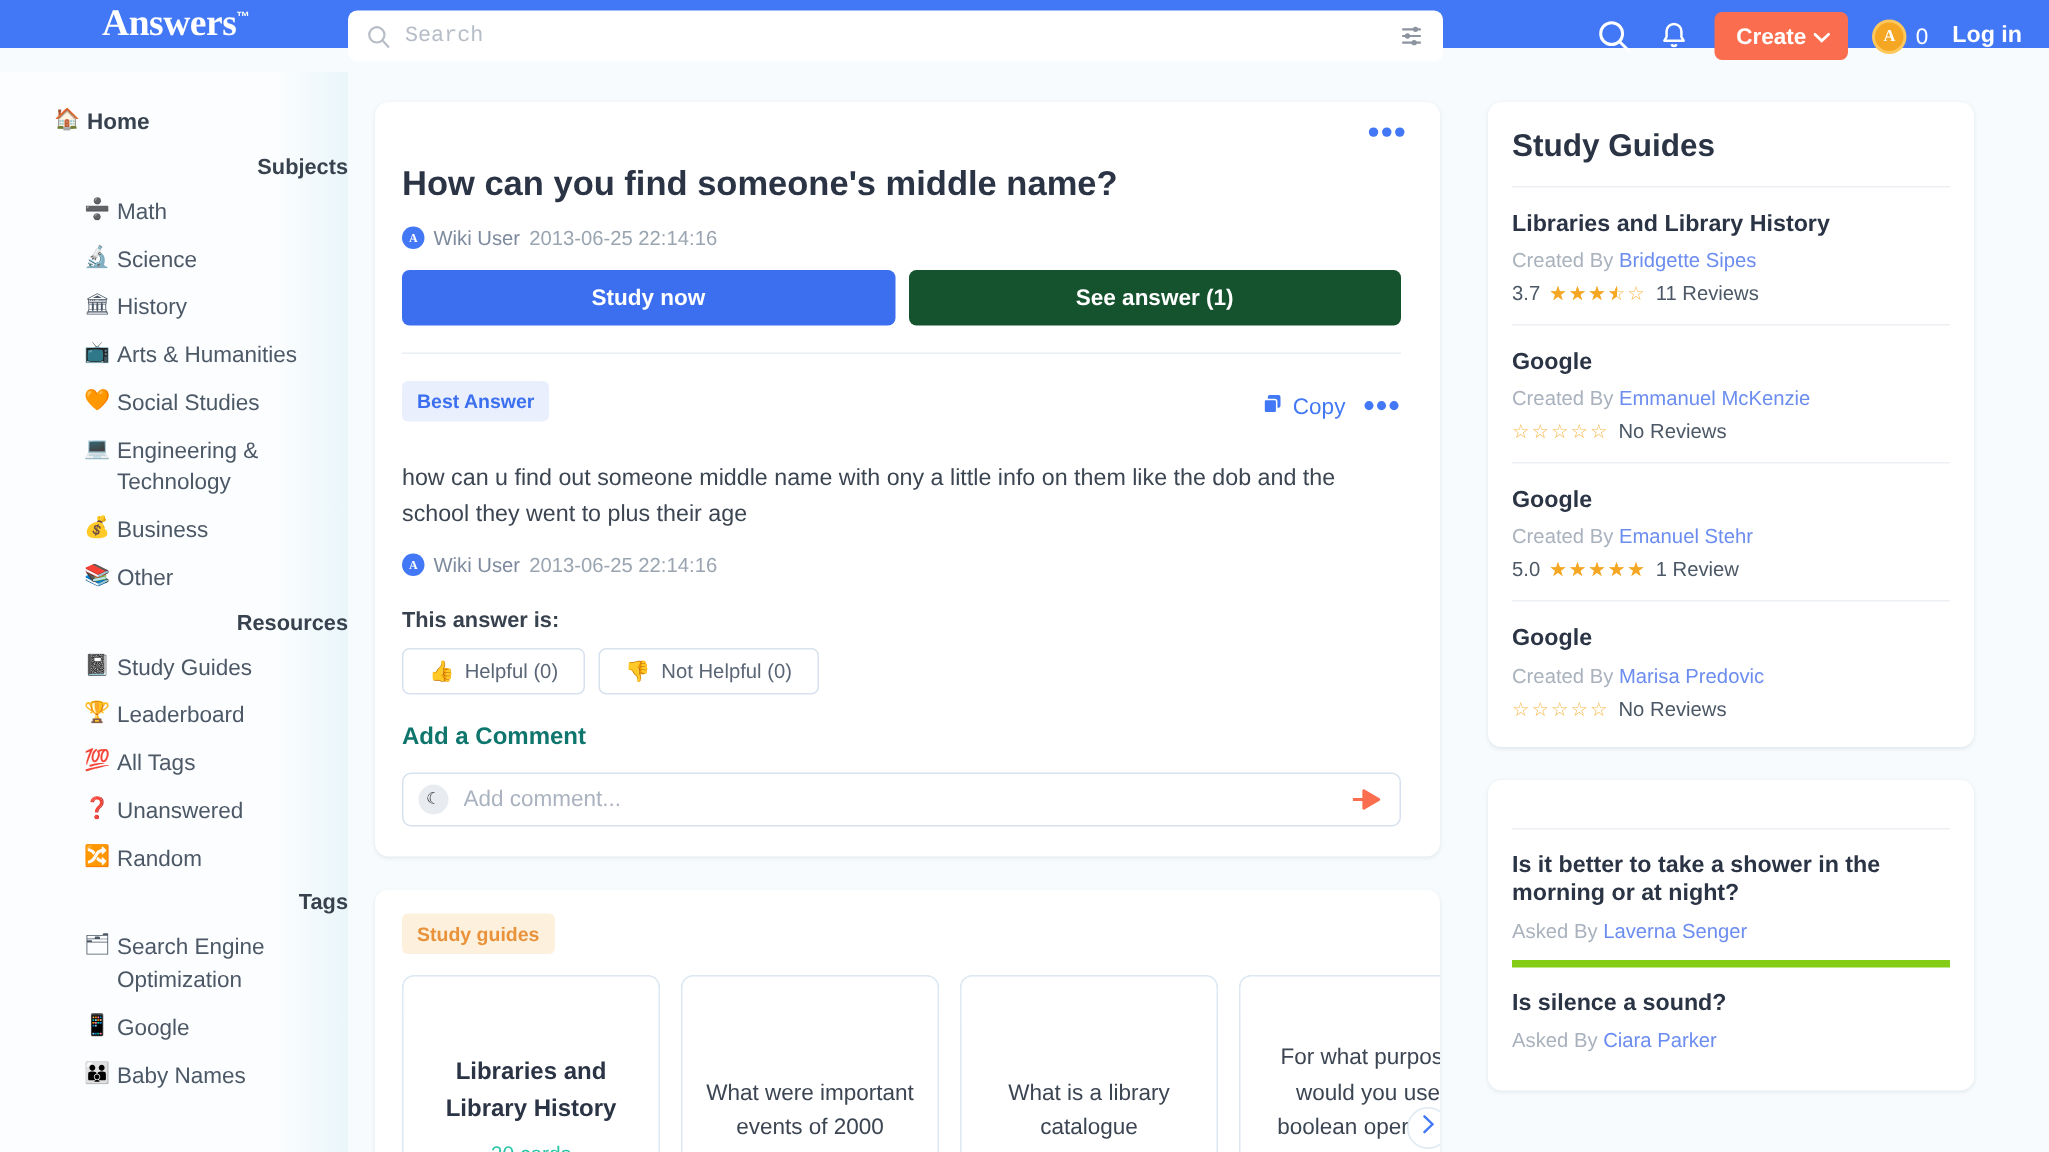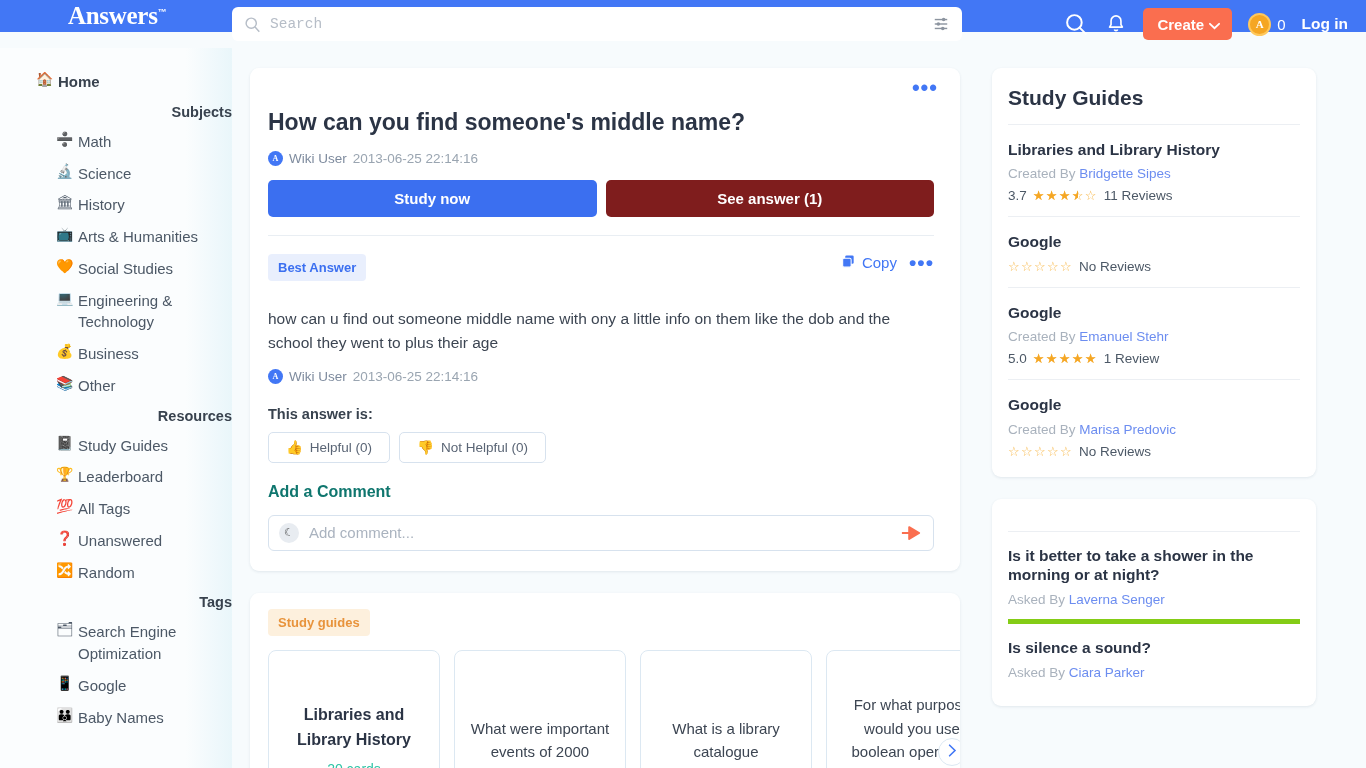--- a/index.html
+++ b/index.html
@@ -115,25 +115,25 @@
   .byline .who { color: #7e8b9e; }
   .byline .when { color: #9aa5b1; }
 
   .btn-row { display: flex; gap: 9px; margin-top: 14px; }
   .big-btn {
     flex: 1; height: 37px; border: none; border-radius: 5px;
     color: #fff; font-size: 15px; font-weight: bold; cursor: pointer;
     font-family: "Liberation Sans", sans-serif;
   }
   .btn-blue { background: #3b6ff0; }
-  .btn-orange { background: #7f1d1d; }
+  .btn-orange { background: #14532d; }
 
   .divider { height: 1px; background: #e9eef3; margin: 18px 0 0 0; }
 
-  .ans-head { display: flex; align-items: flex-start; margin-top: 18px; }
+  .ans-head { display: flex; align-items: flex-end; margin-top: 18px; }
   .best-badge {
     background: #e9effd; color: #3b6ff0;
     font-size: 13px; font-weight: bold;
     padding: 6px 10px; border-radius: 4px;
   }
   .ans-actions { margin-left: auto; display: flex; align-items: center; gap: 12px; }
   .copy-btn { display: flex; align-items: center; gap: 6px; color: #4277f5; font-size: 15px; cursor: pointer; }
   .dots-inline { color: #4277f5; font-size: 21px; line-height: 8px; letter-spacing: 1px; font-weight: bold; cursor: pointer; }
 
   .ans-body {
@@ -485,20 +485,24 @@
               <span class="bg">☆</span>
               <span class="fg" style="width:0px">★</span>
             </span>
           </span>
         <span class="reviews">11 Reviews</span>
       </div>
     </div>
 
     <div class="sg-row">
       <div class="sg-name">Google</div>
+      <div class="sg-meta">
+        <span>Created By</span>
+        <a>Emmanuel McKenzie</a>
+      </div>
       <div class="rate-row">
         <span class="stars">
             <span class="star">
               <span class="bg">☆</span>
               <span class="fg" style="width:0px">★</span>
             </span>
             <span class="star">
               <span class="bg">☆</span>
               <span class="fg" style="width:0px">★</span>
             </span>

